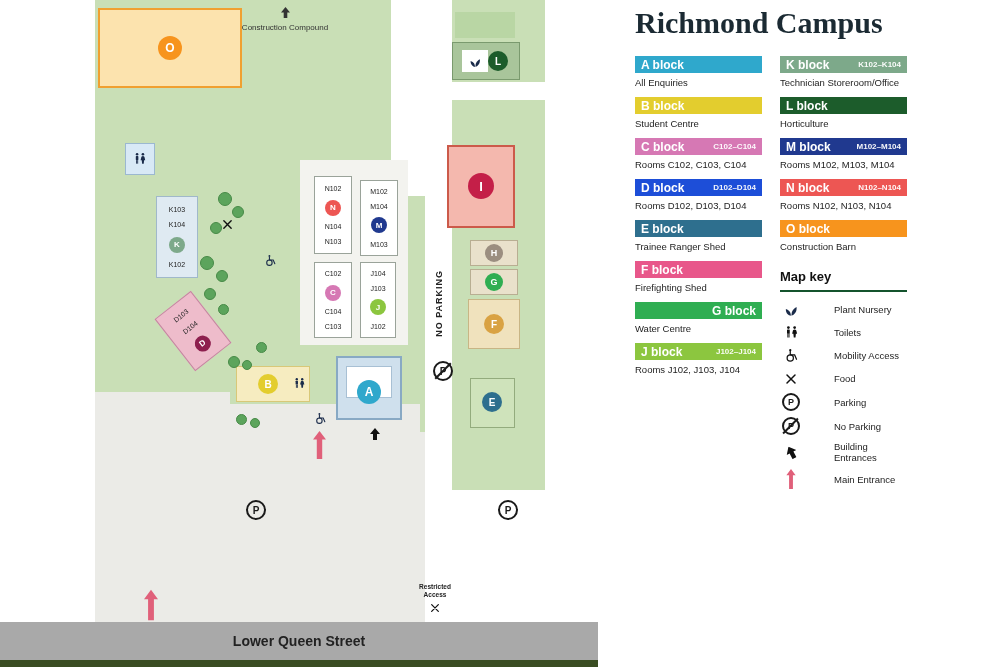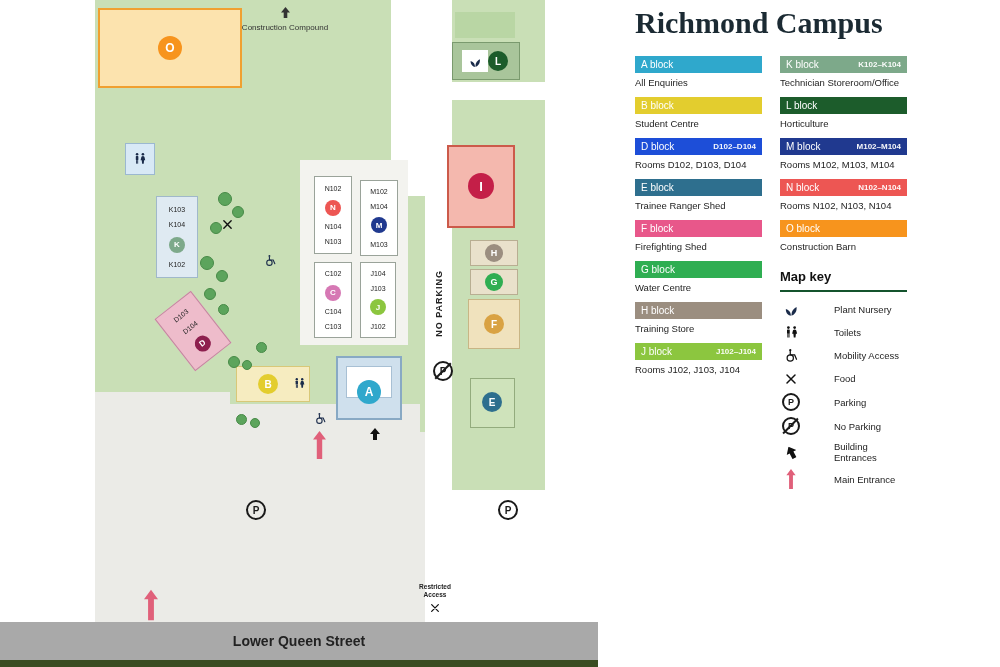--- a/index.html
+++ b/index.html
@@ -43,21 +43,21 @@
 
   .d-block { position:absolute; left:170px; top:298px; width:46px; height:66px; background:#eebccb; border:1px solid #c488a0; transform:rotate(-38deg); display:flex; flex-direction:column; align-items:center; justify-content:space-evenly; }
 
   
   .legend { position:absolute; left:598px; top:0; width:402px; height:667px; background:#fff; padding:6px 0 0 37px; }
   .legend-title { font-family:"Liberation Serif", serif; font-size:30px; font-weight:bold; color:#1b2a33; margin-bottom:16px; }
   .legend-cols { display:flex; gap:18px; }
   .legend-col { width:127px; }
   .block-item { margin-bottom:9px; }
   .block-header { height:17px; display:flex; align-items:center; justify-content:space-between; padding:0 6px; color:#fff; }
-  .block-label { font-size:10px; font-weight:normal; }
+  .block-label { font-size:12px; font-weight:bold; }
   .block-range { font-size:8px; font-weight:bold; opacity:.95; }
   .block-desc { font-size:9.5px; color:#1d1d1d; margin-top:4px; }
 
   .mapkey-title { font-size:13px; font-weight:bold; color:#111; border-bottom:2px solid #14532d; padding:8px 0 6px 0; margin-bottom:9px; }
   .key-item { display:flex; align-items:center; margin-bottom:6px; min-height:17px; }
   .key-icon { width:22px; display:flex; justify-content:center; align-items:center; flex:0 0 22px; }
   .key-label { font-size:9.5px; color:#1d1d1d; margin-left:5px;padding-left:27px; }
 </style>
 </head>
 <body>
@@ -267,20 +267,27 @@
           <div class="block-desc">All Enquiries</div>
         </div>
         <div class="block-item">
           <div class="block-header" style="background-color: rgb(227, 205, 46);">
               <span class="block-label">B block</span>
               <span class="block-range"></span>
             </div>
           <div class="block-desc">Student Centre</div>
         </div>
         <div class="block-item">
+          <div class="block-header" style="background-color: rgb(214, 120, 180);">
+              <span class="block-label">C block</span>
+              <span class="block-range">C102–C104</span>
+            </div>
+          <div class="block-desc">Rooms C102, C103, C104</div>
+        </div>
+        <div class="block-item">
           <div class="block-header" style="background-color: #1d4ed8;">
               <span class="block-label">D block</span>
               <span class="block-range">D102–D104</span>
             </div>
           <div class="block-desc">Rooms D102, D103, D104</div>
         </div>
         <div class="block-item">
           <div class="block-header" style="background-color: rgb(46, 111, 142);">
               <span class="block-label">E block</span>
               <span class="block-range"></span>
@@ -288,32 +295,25 @@
           <div class="block-desc">Trainee Ranger Shed</div>
         </div>
         <div class="block-item">
           <div class="block-header" style="background-color: rgb(232, 87, 138);">
               <span class="block-label">F block</span>
               <span class="block-range"></span>
             </div>
           <div class="block-desc">Firefighting Shed</div>
         </div>
         <div class="block-item">
-          <div class="block-header" style="background-color: rgb(47, 174, 82);">
+          <div class="block-header" style="background-color: rgb(47, 174, 82); justify-content: flex-end;">
               <span class="block-label">G block</span>
               <span class="block-range"></span>
             </div>
           <div class="block-desc">Water Centre</div>
-        </div>
-        <div class="block-item">
-          <div class="block-header" style="background-color: rgb(155, 142, 128);">
-              <span class="block-label">H block</span>
-              <span class="block-range"></span>
-            </div>
-          <div class="block-desc">Training Store</div>
         </div>
         <div class="block-item">
           <div class="block-header" style="background-color: rgb(140, 198, 63);">
               <span class="block-label">J block</span>
               <span class="block-range">J102–J104</span>
             </div>
           <div class="block-desc">Rooms J102, J103, J104</div>
         </div>
       </div>
 

